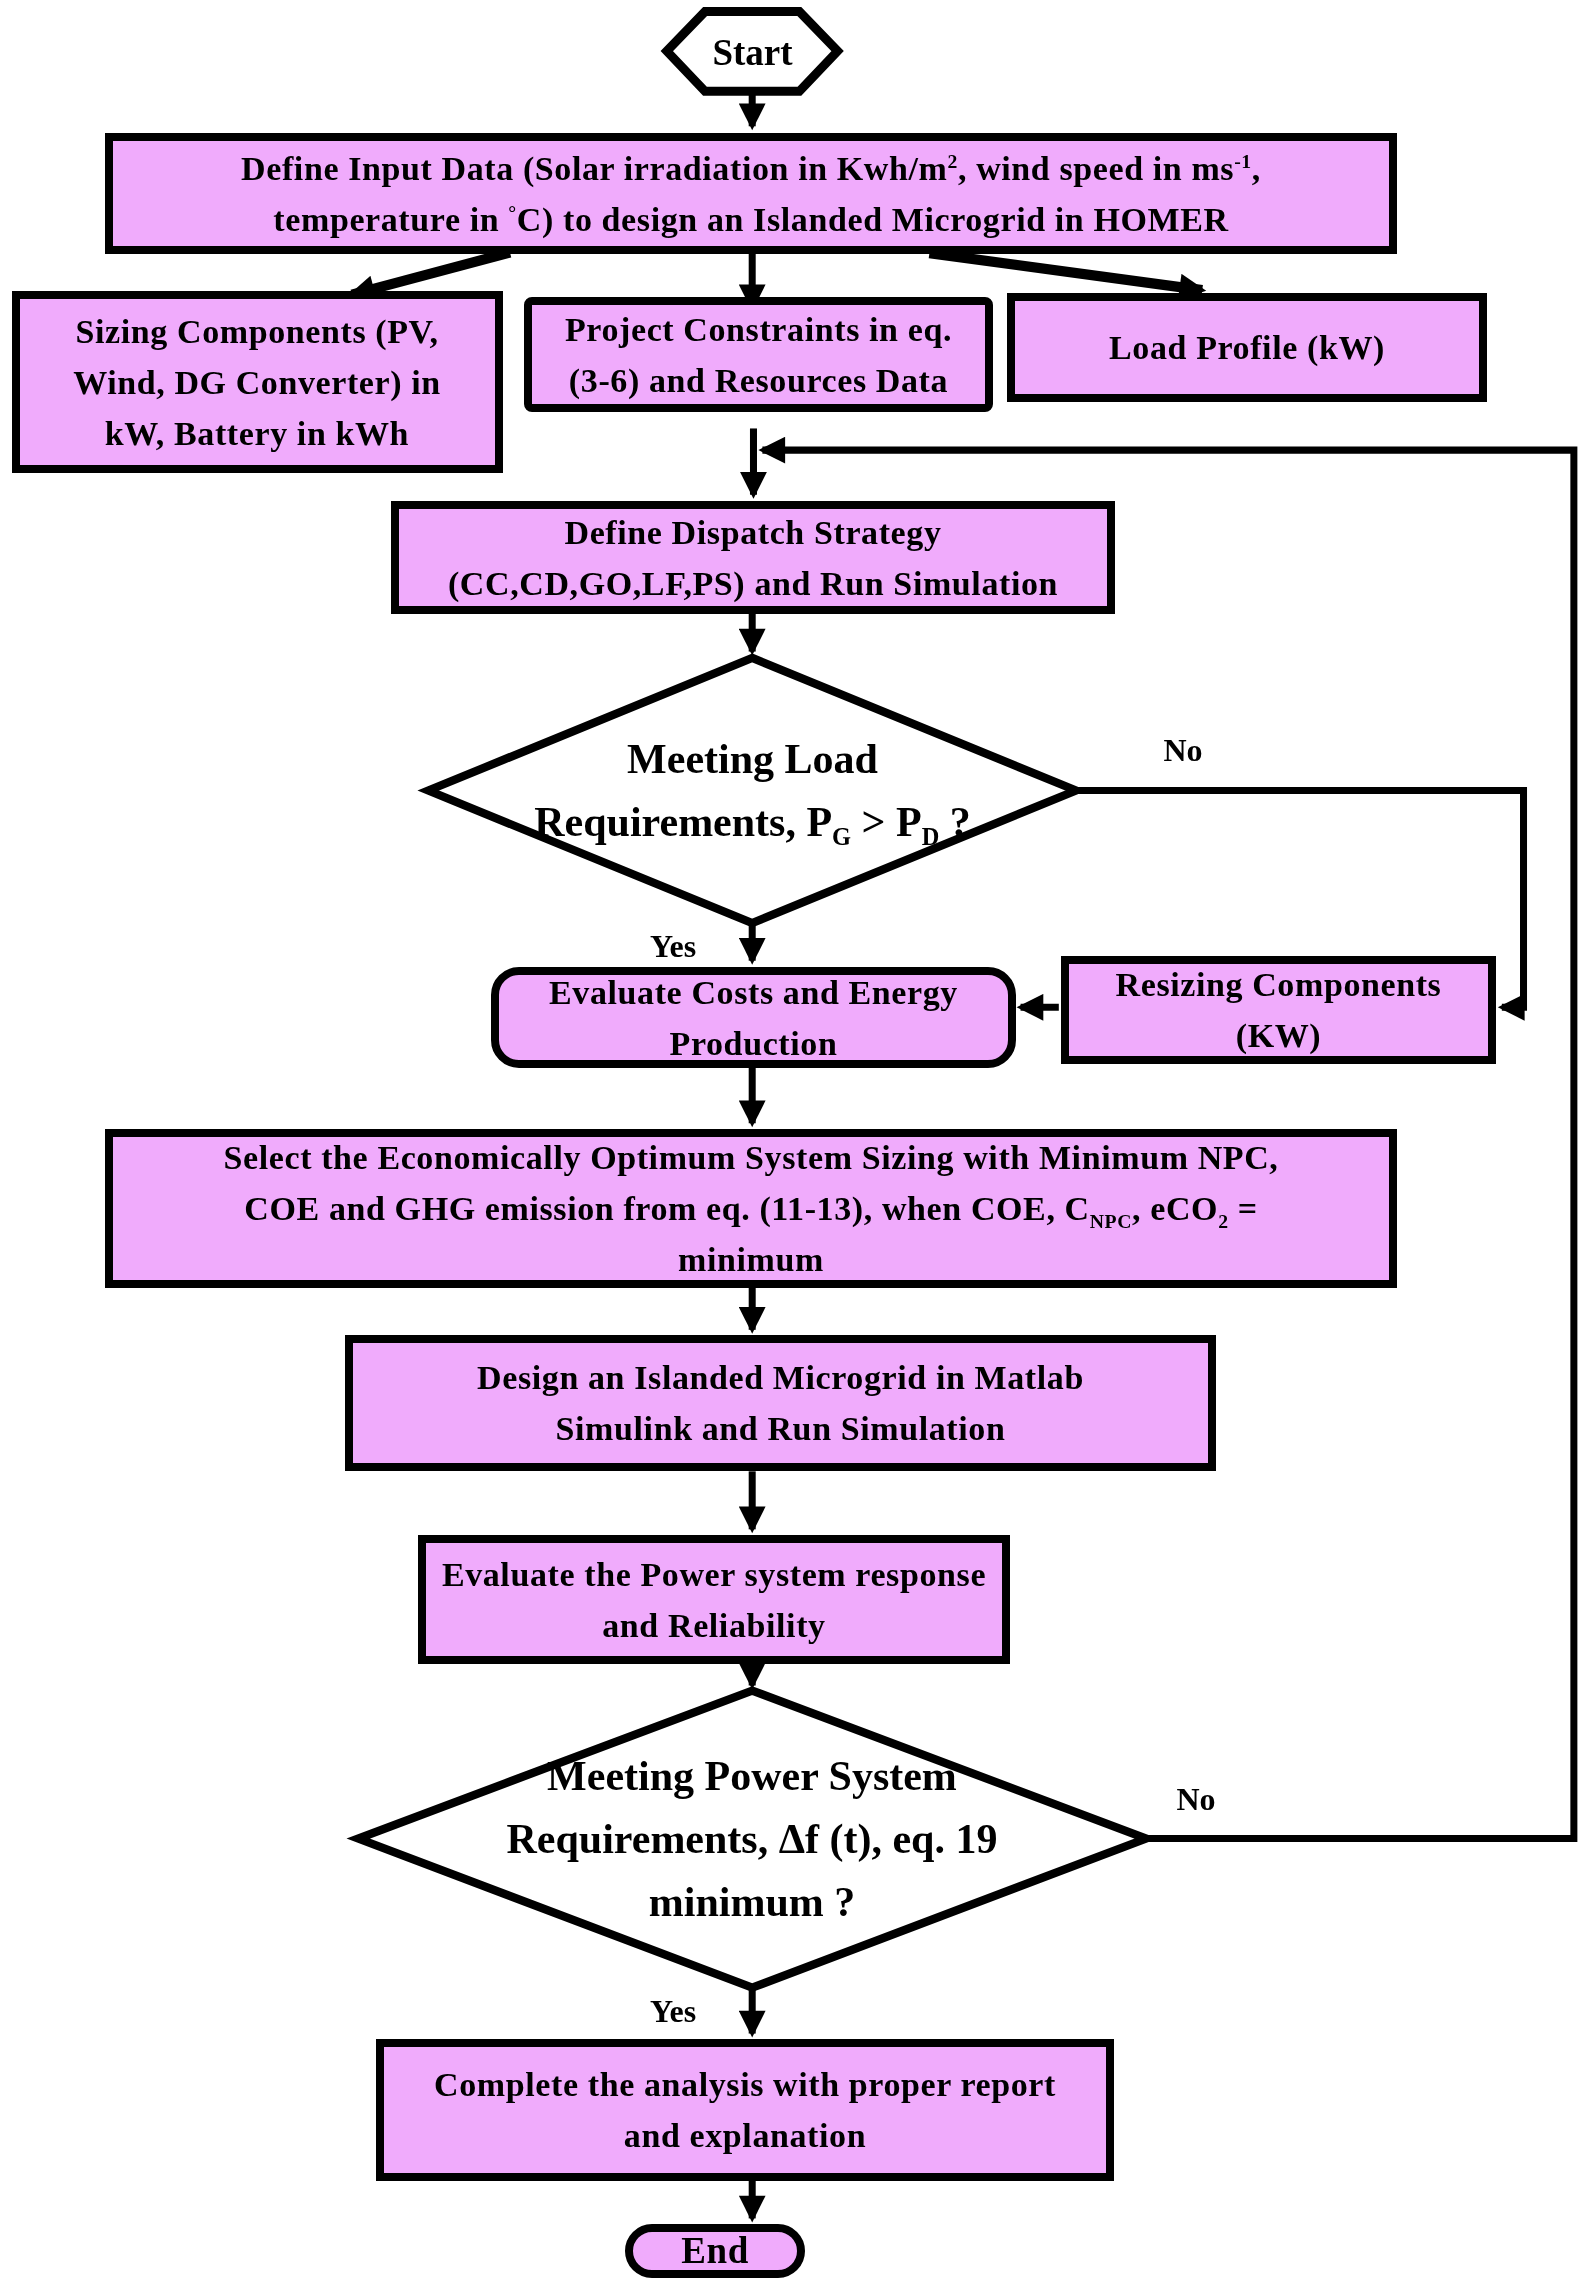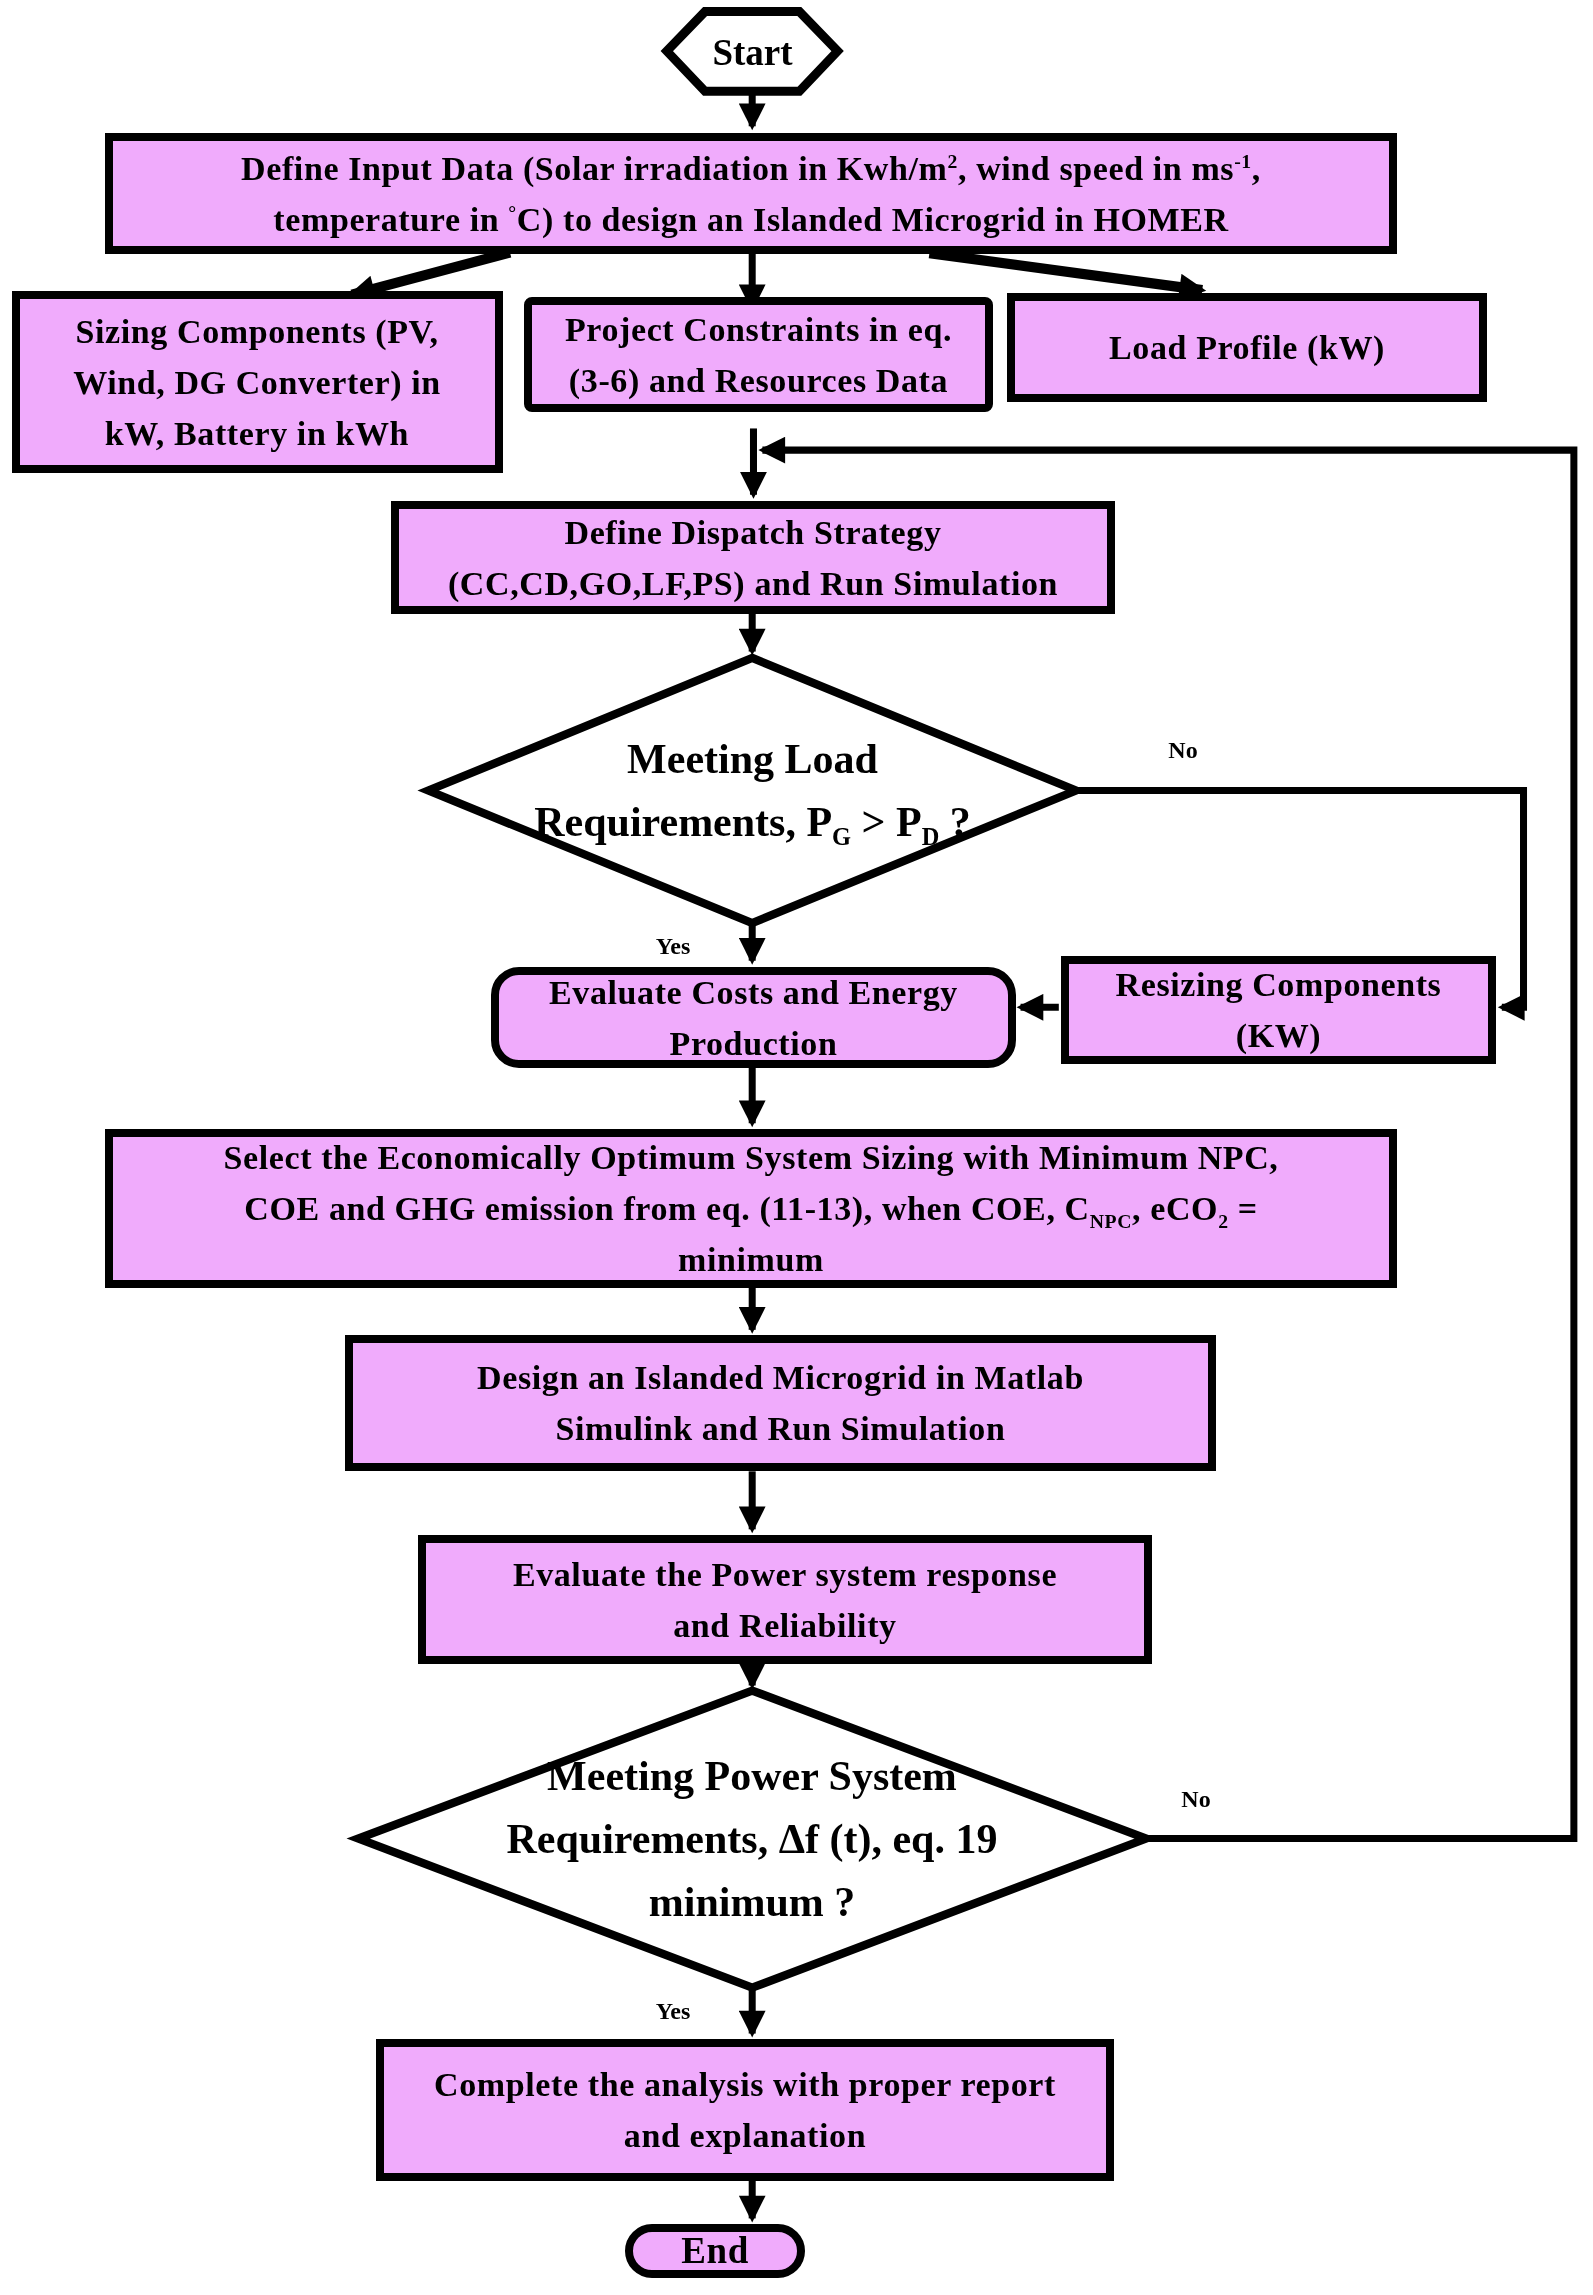--- a/index.html
+++ b/index.html
@@ -12,21 +12,21 @@
     position:absolute; border:8.3px solid #000; background:#f0abfc;
     display:flex; align-items:center; justify-content:center;
     text-align:center; font-size:34px; line-height:1.5; font-weight:bold;
     white-space:pre; letter-spacing:0.6px;
   }
   .floating {
     position:absolute; display:flex; align-items:center; justify-content:center;
     text-align:center; font-size:42px; line-height:1.5; font-weight:bold; white-space:pre;
   }
   .terminal-label { font-size:37px; }
-  .edge-label { font-size:24px; }
+  .edge-label { font-size:32px; }
   .end-node { border-radius:32px; font-size:37px; }
   sub { font-size:58%; line-height:0; }
   sup { font-size:58%; line-height:0; }
 </style>
 </head>
 <body>
 
 <div class="canvas">
 
   <svg class="connectors" viewBox="0 0 2499 3600" xmlns="http://www.w3.org/2000/svg">
@@ -97,21 +97,21 @@
     <span>Select the Economically Optimum System Sizing with Minimum NPC,
 COE and GHG emission from eq. (11-13), when COE, C<sub>NPC</sub>, eCO<sub>2</sub> =
 minimum</span>
   </div>
 
   <div class="node" style="left:317px; top:1335px; width:871px; height:136px;margin-left:28px;">
     <span>Design an Islanded Microgrid in Matlab
 Simulink and Run Simulation</span>
   </div>
 
-  <div class="node" style="left:418px; top:1535px; width:734px; height:129px;">
+  <div class="node" style="left:418px; top:1535px; width:592px; height:129px;">
     <span>Evaluate the Power system response
 and Reliability</span>
   </div>
 
   <div class="node" style="left:376px; top:2039px; width:738px; height:142px;">
     <span>Complete the analysis with proper report
 and explanation</span>
   </div>
 
   <div class="node end-node" style="left:625px; top:2224px; width:180px; height:54px;">

